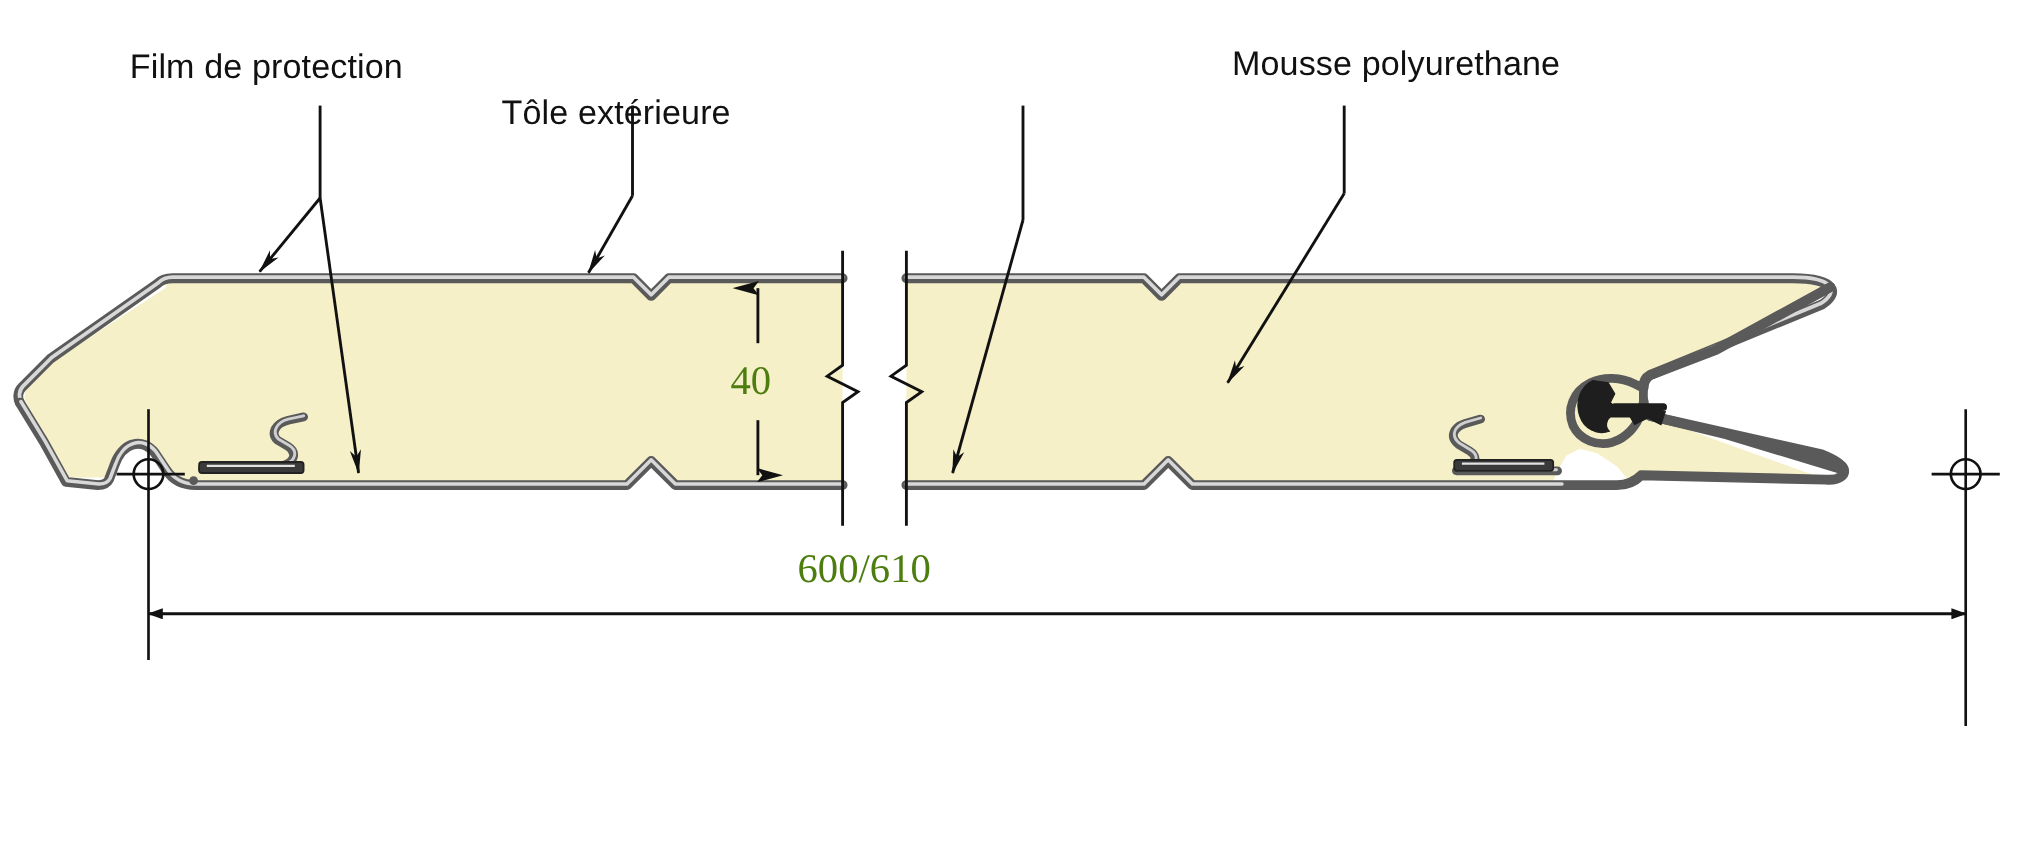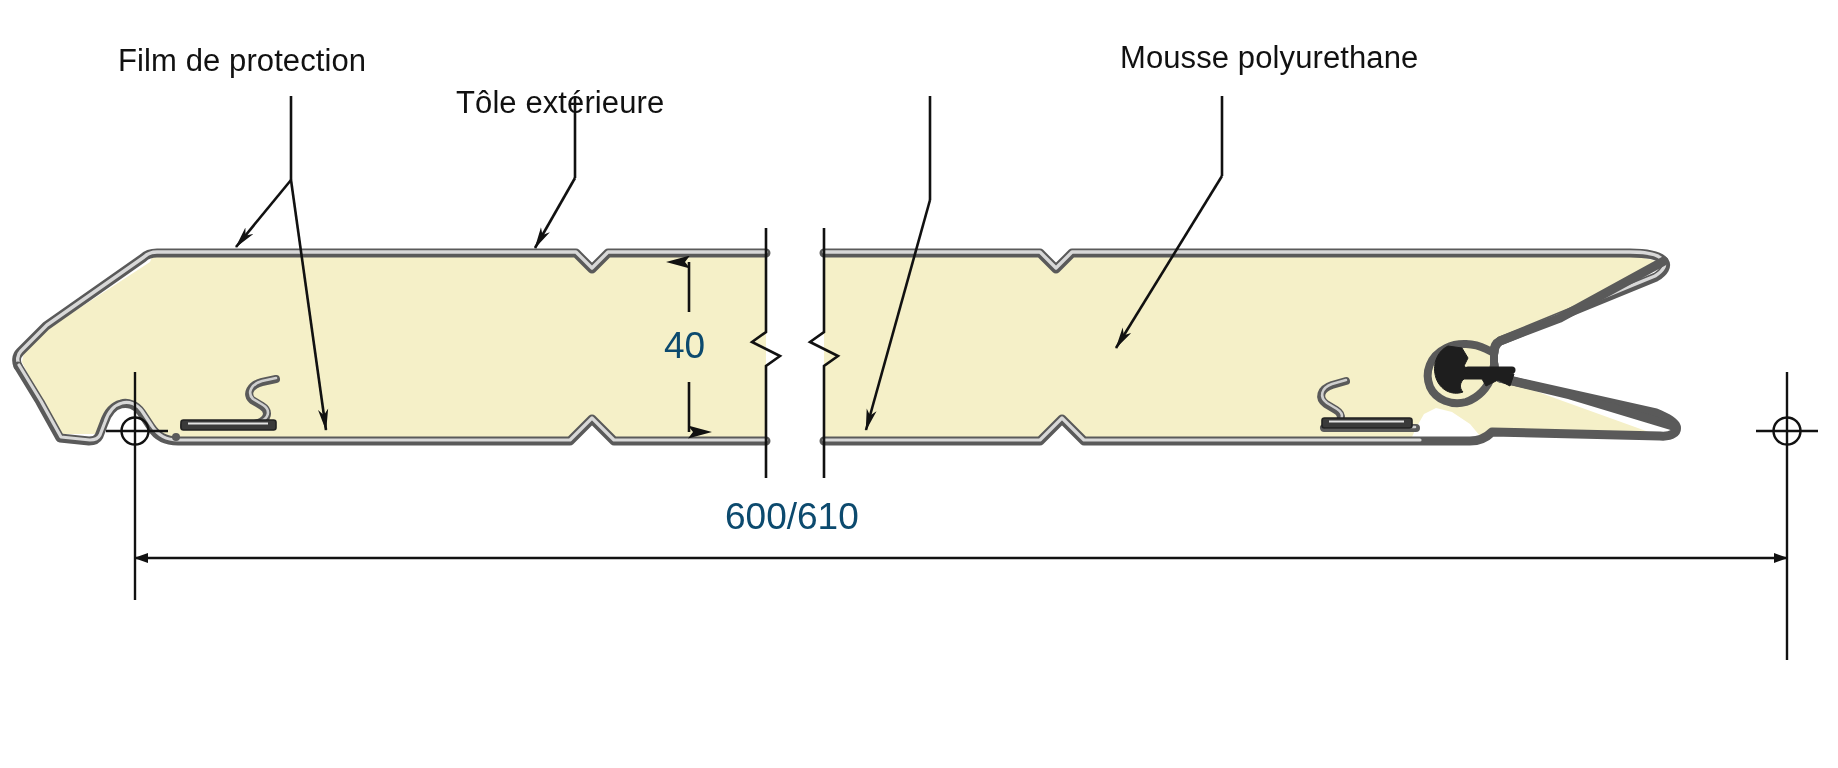--- a/index.html
+++ b/index.html
@@ -14,22 +14,22 @@
     position:absolute;
     font-family:"Liberation Sans","DejaVu Sans",sans-serif;
     font-size:31px;
     line-height:1;
     color:#111;
     white-space:nowrap;
     letter-spacing:0.1px;
   }
   .dimtxt{
     position:absolute;
-    font-family:Liberation Sans, sans-serif;
-    color:#0c4a6e;
+    font-family:Liberation Serif, serif;
+    color:#4d7c0f;
     white-space:nowrap;
   }
   #dim-thickness{font-size:37px;}
   #dim-width{font-size:37px;}
 </style>
 </head>
 <body>
 
 <div id="stage">
 

